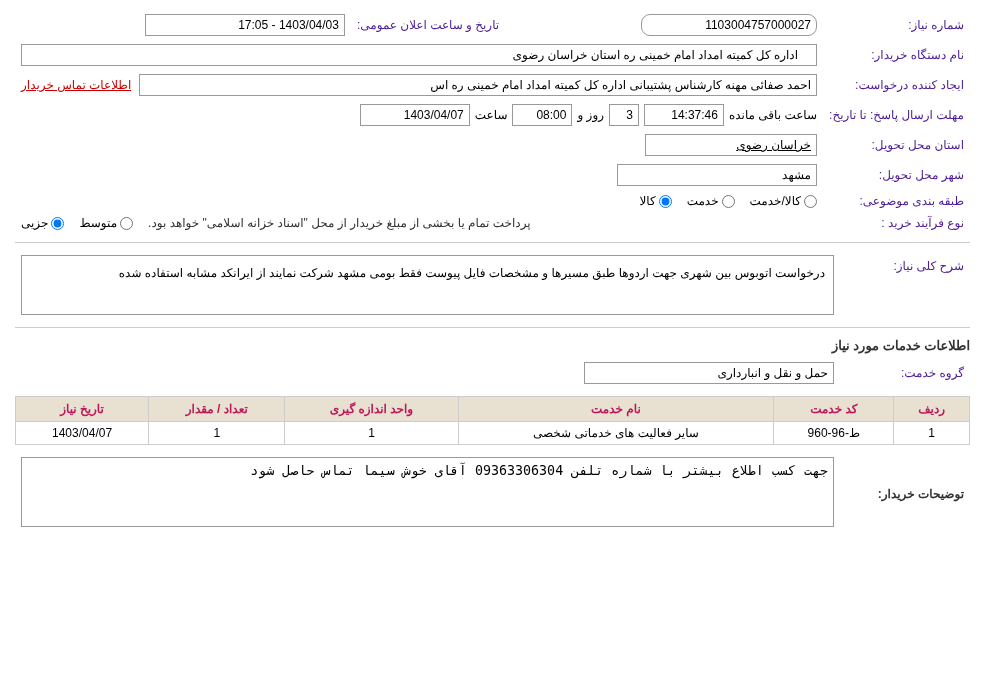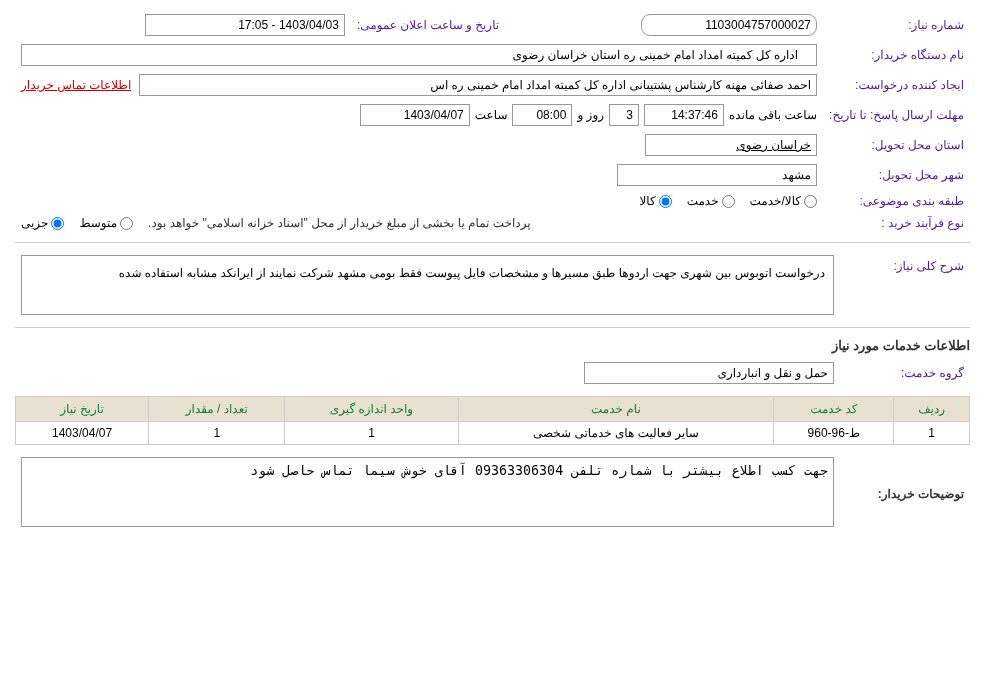--- a/index.html
+++ b/index.html
@@ -79,22 +79,22 @@
     .needs-table {
       width: 100%;
       border-collapse: collapse;
       margin-bottom: 8px;
     }
     .needs-table th {
       background: #e8e0d0;
       border: 1px solid #ccc;
       padding: 5px 8px;
       text-align: center;
-      font-weight: normal;
-      color: #15803d;
+      font-weight: bold;
+      color: #be185d;
     }
     .needs-table td {
       border: 1px solid #ccc;
       padding: 4px 8px;
       text-align: center;
       background: #fff;
     }
     .notes-box {
       width: 100%;
       border: 1px solid #999;

